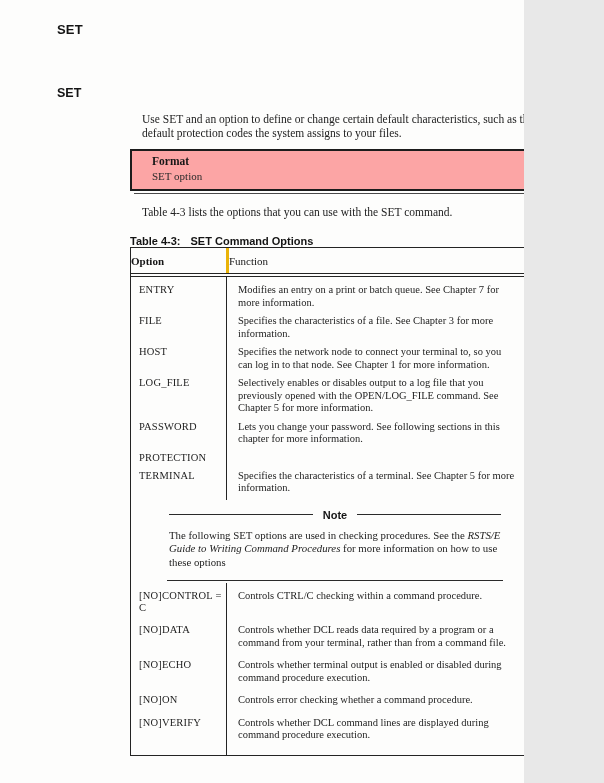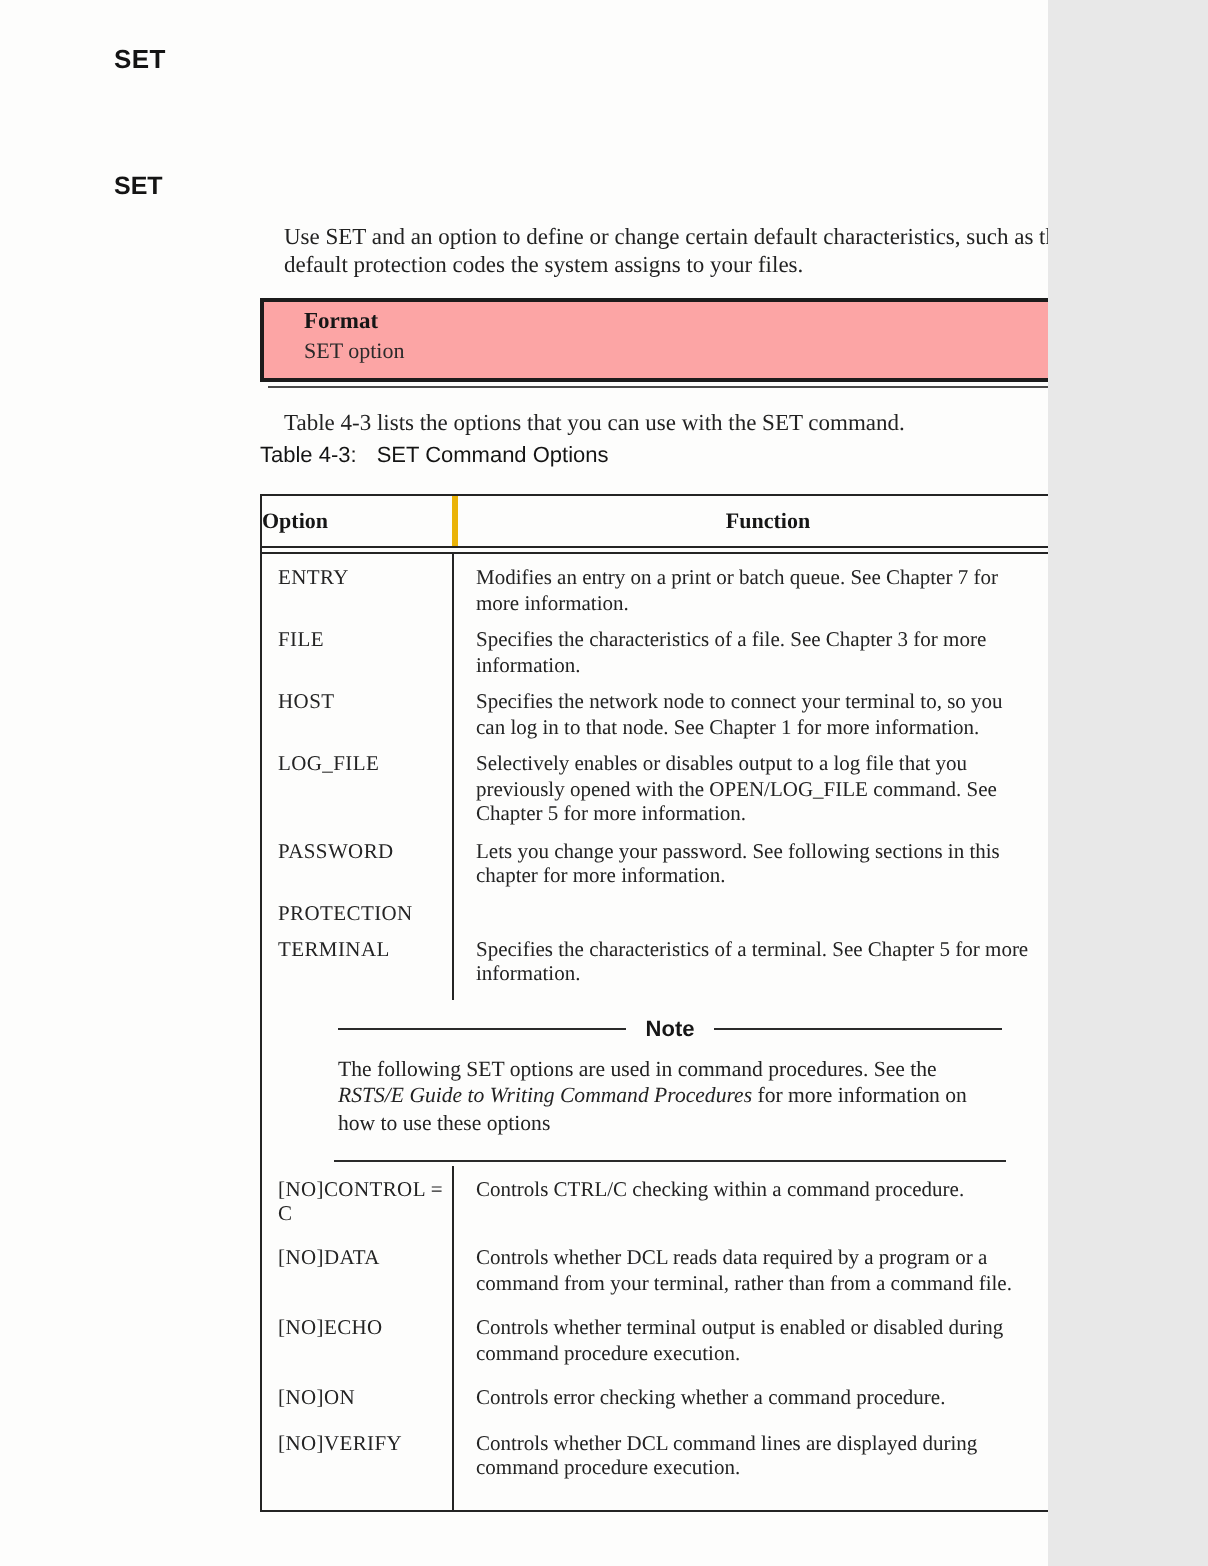--- a/index.html
+++ b/index.html
@@ -41,41 +41,41 @@
     content:"";position:absolute;left:2px;right:-3px;bottom:-5px;height:1.5px;background:#4a4a4a;
   }
   .format-label{font-weight:bold;font-size:11.5px;color:#161616;}
   .format-syntax{font-size:11px;margin-top:3px;color:#2a2a2a;}
 
   .table-intro{
     position:absolute;left:142px;top:194px;width:416px;
     font-size:11.5px;color:#222;
   }
   .table-caption{
-    position:absolute;left:130px;top:222px;
-    font-family:"Liberation Sans", sans-serif;
-    font-weight:normal;font-size:11px;color:#141414;
+    position:absolute;left:130px;top:235px;
+    font-family:"Liberation Sans", sans-serif;
+    font-weight:bold;font-size:11px;color:#141414;
   }
   .table-caption .cap-num{margin-right:10px;}
 
   
   .cmd-table{
     position:absolute;left:130px;top:247px;width:408px;
     border:1.5px solid #242424;
     background:#fdfdfc;
     font-size:10.5px;line-height:12px;color:#232323;
   }
   .thead{display:flex;}
   .th-option{
     width:95px;flex:0 0 95px;border-right:3px solid #eab308;
     text-align:left;font-weight:bold;font-size:11px;
     padding:7px 0 6px 0;color:#161616;
   }
   .th-function{
-    flex:1;text-align:center;font-weight:bold;font-size:11px;
+    flex:1;text-align:left;font-weight:normal;font-size:11px;
     padding:7px 0 6px 0;color:#161616;
   }
   .dbl-sep{height:2px;border-top:1.5px solid #242424;border-bottom:1px solid #242424;}
 
   .tbody{position:relative;padding:7px 0 5px 0;}
   .tbody::before{
     content:"";position:absolute;left:95px;top:0;bottom:0;width:1px;background:#242424;
   }
   .trow{display:flex;margin-bottom:6px;}
   .trow:last-child{margin-bottom:0;}
@@ -170,21 +170,21 @@
       </div>
     </div>
 
     <div class="note-block">
       <div class="note-head">
         <span class="rule"></span>
         <span class="note-word">Note</span>
         <span class="rule"></span>
       </div>
       <div class="note-text">
-        <span>The following SET options are used in command procedures. See the </span><span class="ital">RSTS/E Guide to Writing Command Procedures</span><span> for more information on how to use these options</span>
+        <span>The following SET options are used in checking procedures. See the </span><span class="ital">RSTS/E Guide to Writing Command Procedures</span><span> for more information on how to use these options</span>
       </div>
     </div>
     <hr class="note-rule">
 
     <div class="tbody tbody2">
       <div class="trow">
         <div class="td-option">[NO]CONTROL = C</div>
         <div class="td-function">Controls CTRL/C checking within a command procedure.</div>
       </div>
       <div class="trow">

